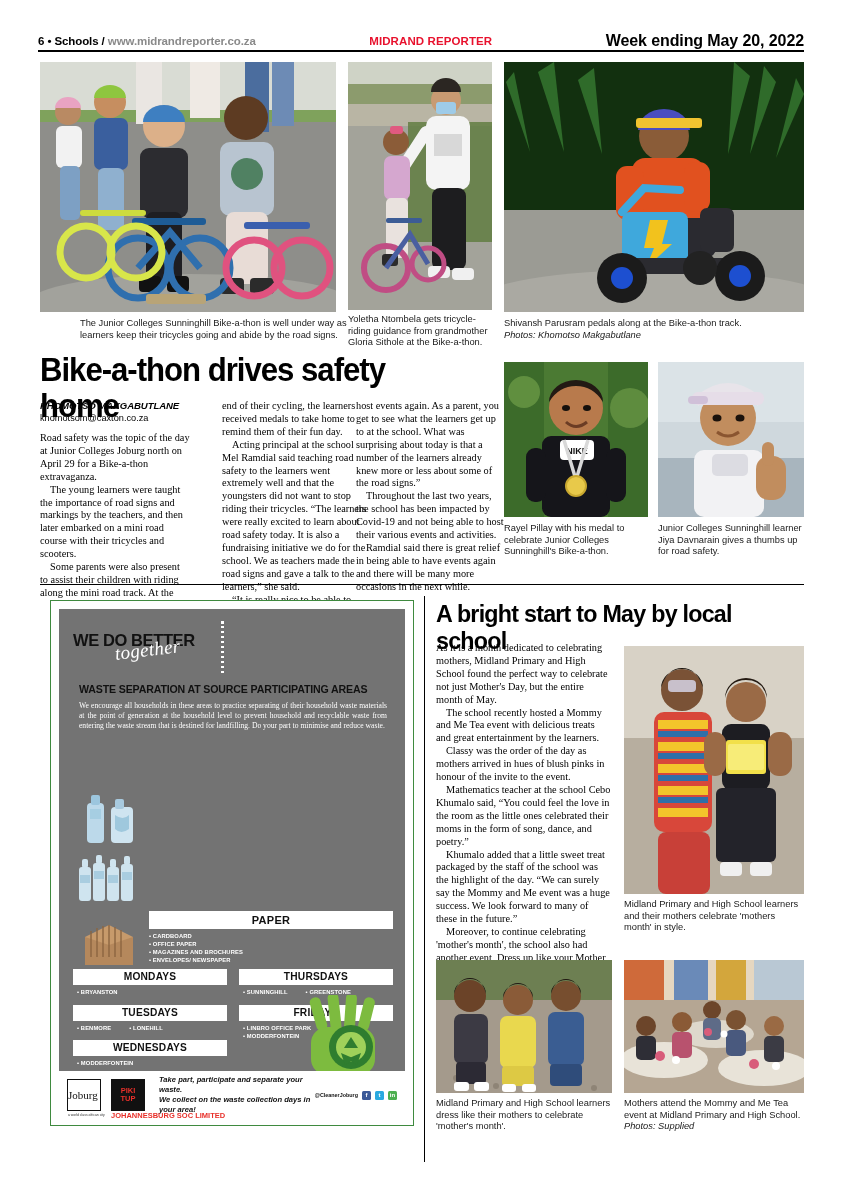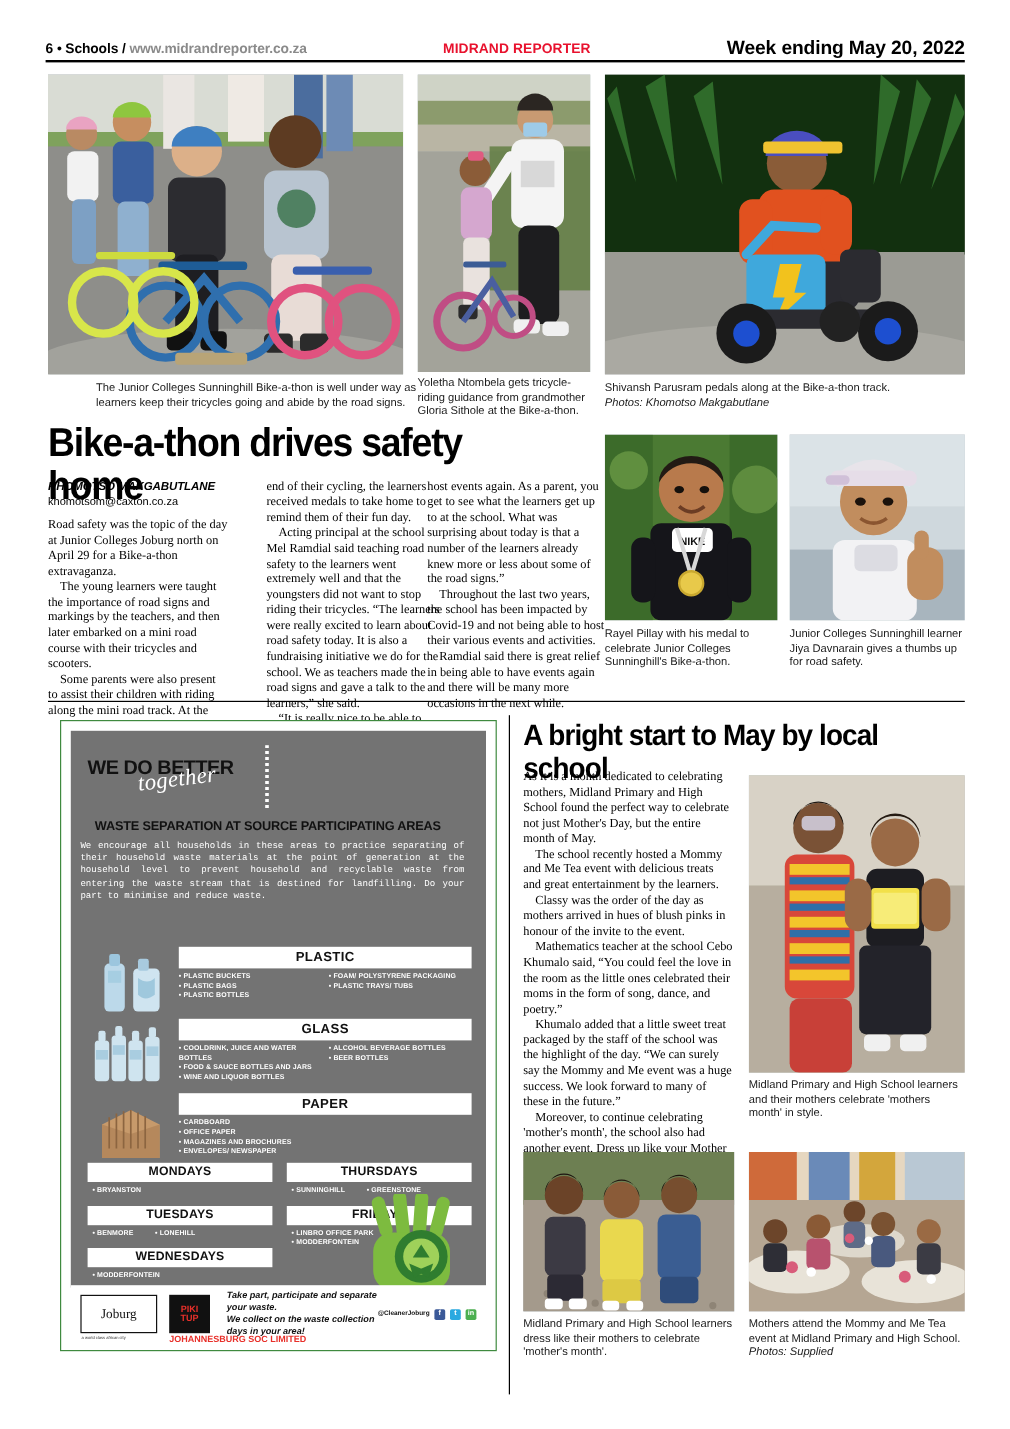--- a/index.html
+++ b/index.html
@@ -163,22 +163,22 @@
     letter-spacing: -0.7px; line-height: 25px;
   }
 
   .ad-subhead {
     position: absolute; top: 74px; left: 20px; right: 14px;
     font-family: "Liberation Sans", sans-serif;
     font-weight: bold; font-size: 10.6px; color: #111;
     letter-spacing: -0.15px;
   }
   .ad-para {
-    position: absolute; top: 92px; left: 8px; right: 18px;
-    font-family: Liberation Mono, monospace;
+    position: absolute; top: 92px; left: 20px; right: 18px;
+    font-family: Liberation Serif, serif;
     font-size: 7.6px; line-height: 10.2px; color: #ffffff;
     text-align: justify;
   }
 
   
   .mat-row { position: absolute; left: 14px; right: 12px; }
   #mat-plastic { top: 180px; }
   #mat-glass   { top: 240px; }
   #mat-paper   { top: 302px; }
 
@@ -239,22 +239,22 @@
     width: 84px; height: 84px;
   }
 
   
   .ad-footer {
     position: absolute; left: 8px; right: 8px; bottom: 6px; height: 48px;
     background: #ffffff;
     display: flex; align-items: center; padding: 0 8px;
   }
   .logo-joburg {
-    width: 64px; height: 32px; border: 1.1px solid #111;
-    display:flex; align-items:center; justify-content:center;
+    width: 34px; height: 32px; border: 1.1px solid #111;
+    display:flex; align-items:center; 
     font-family: "Liberation Serif", serif; font-size: 11px; color:#111;
     position: relative;
   }
   .logo-joburg-sub {
     position: absolute; left: 0; top: 33px; font-family:"Liberation Sans",sans-serif;
     font-size: 3.4px; color:#333; white-space: nowrap;
   }
   .logo-pikitup {
     width: 34px; height: 32px; margin-left: 10px; position: relative;
     background: #111;
@@ -544,34 +544,20 @@
 
       <div class="mat-row" id="mat-plastic">
         <svg class="mat-img" viewBox="0 0 68 56">
           <rect x="12" y="10" width="17" height="40" rx="4" fill="#bcd9ea"></rect>
           <rect x="16" y="2" width="9" height="10" rx="2" fill="#9cc6de"></rect>
           <rect x="15" y="16" width="11" height="10" fill="#a6cee2"></rect>
           <rect x="36" y="14" width="22" height="36" rx="4" fill="#cfe4f0"></rect>
           <rect x="40" y="6" width="9" height="10" rx="2" fill="#a8cadf"></rect>
           <path d="M40 22 q8 6 14 0 l0 14 q-8 6 -14 0 z" fill="#9fc8dd"></path>
         </svg>
-        <div class="mat-body">
-          <div class="mat-title">PLASTIC</div>
-          <div class="mat-lists">
-            <ul>
-              <li>PLASTIC BUCKETS</li>
-              <li>PLASTIC BAGS</li>
-              <li>PLASTIC BOTTLES</li>
-            </ul>
-            <ul>
-              <li>FOAM/ POLYSTYRENE PACKAGING</li>
-              <li>PLASTIC TRAYS/ TUBS</li>
-            </ul>
-          </div>
-        </div>
       </div>
 
       <div class="mat-row" id="mat-glass">
         <svg class="mat-img" viewBox="0 0 68 56">
           <g fill="#cfe4ef">
             <rect x="4" y="14" width="12" height="34" rx="3"></rect>
               <rect x="7" y="6" width="6" height="9" rx="2"></rect>
             <rect x="18" y="10" width="12" height="38" rx="3"></rect>
               <rect x="21" y="2" width="6" height="9" rx="2"></rect>
             <rect x="32" y="14" width="12" height="34" rx="3"></rect>
@@ -579,34 +565,20 @@
             <rect x="46" y="11" width="12" height="37" rx="3"></rect>
               <rect x="49" y="3" width="6" height="9" rx="2"></rect>
           </g>
           <g fill="#a9cde0">
             <rect x="5" y="22" width="10" height="8"></rect>
               <rect x="19" y="18" width="10" height="8"></rect>
             <rect x="33" y="22" width="10" height="8"></rect>
               <rect x="47" y="19" width="10" height="8"></rect>
           </g>
         </svg>
-        <div class="mat-body">
-          <div class="mat-title">GLASS</div>
-          <div class="mat-lists">
-            <ul>
-              <li>COOLDRINK, JUICE AND WATER BOTTLES</li>
-              <li>FOOD &amp; SAUCE BOTTLES AND JARS</li>
-              <li>WINE AND LIQUOR BOTTLES</li>
-            </ul>
-            <ul>
-              <li>ALCOHOL BEVERAGE BOTTLES</li>
-              <li>BEER BOTTLES</li>
-            </ul>
-          </div>
-        </div>
       </div>
 
       <div class="mat-row" id="mat-paper">
         <svg class="mat-img" viewBox="0 0 68 56">
           <path d="M10 22 L34 10 L58 22 L58 50 L10 50 Z" fill="#c79a6b"></path>
           <path d="M10 22 L34 30 L58 22 L58 50 L34 50 L10 50 Z" fill="#b5885c"></path>
           <g stroke="#8c6540" stroke-width="1.4">
             <path d="M16 16 L16 42"></path>
               <path d="M22 13 L22 42"></path>
               <path d="M28 11 L28 42"></path>

